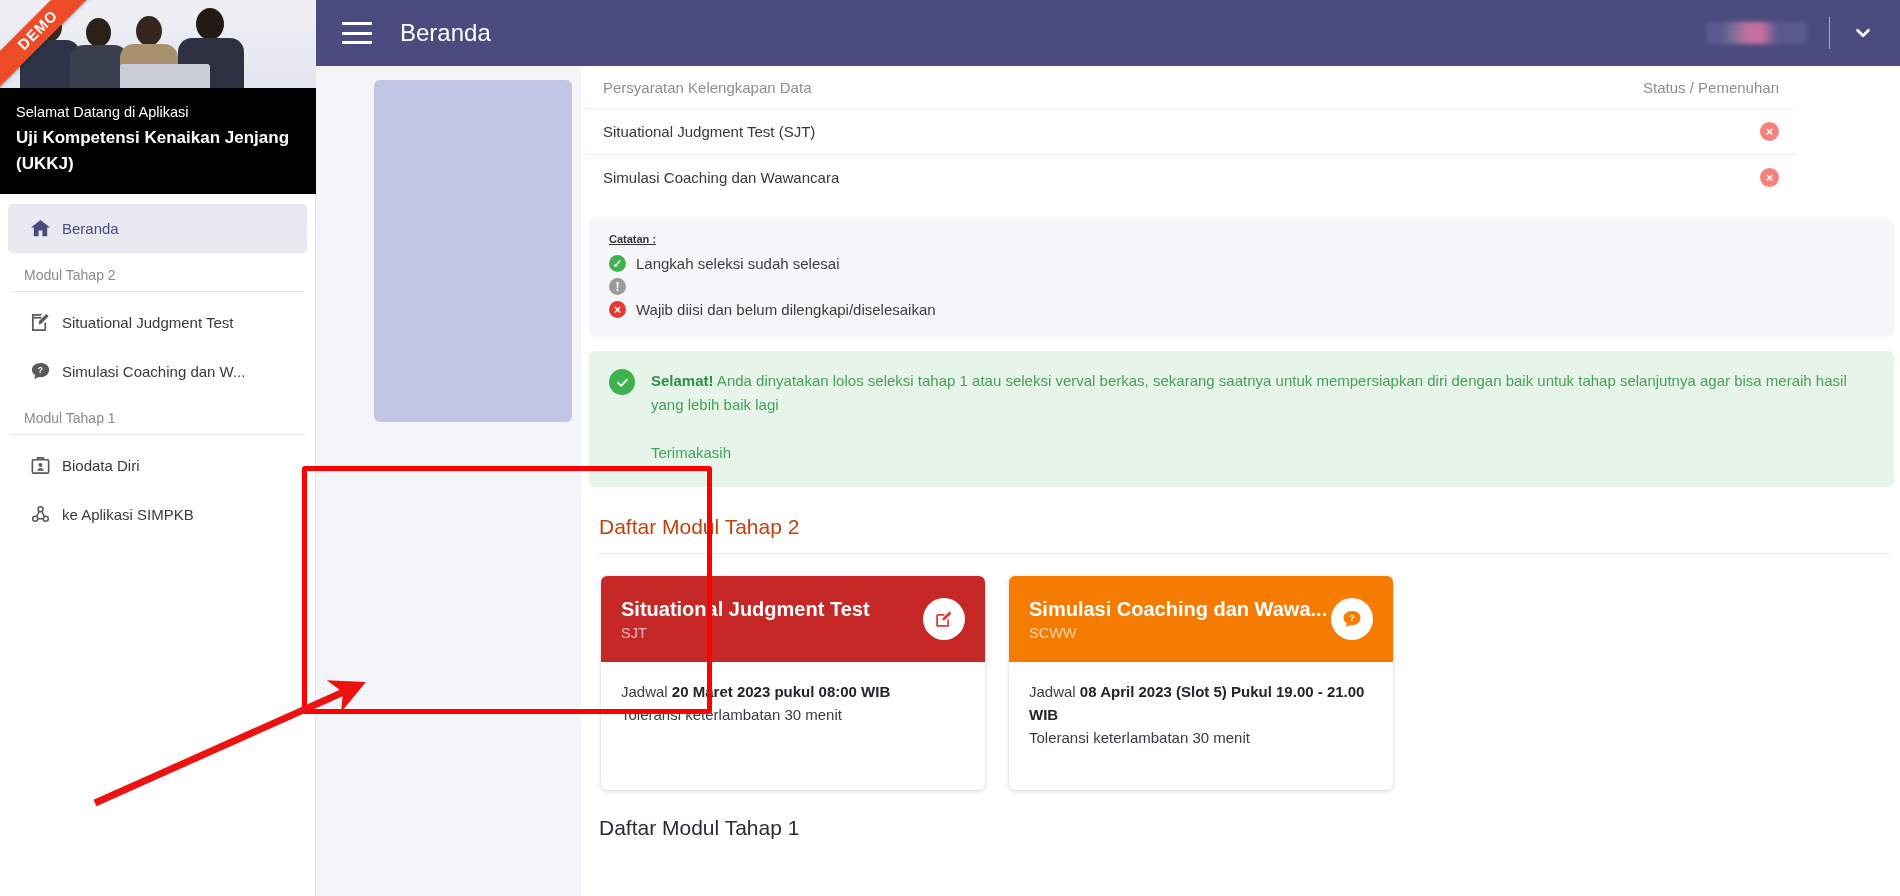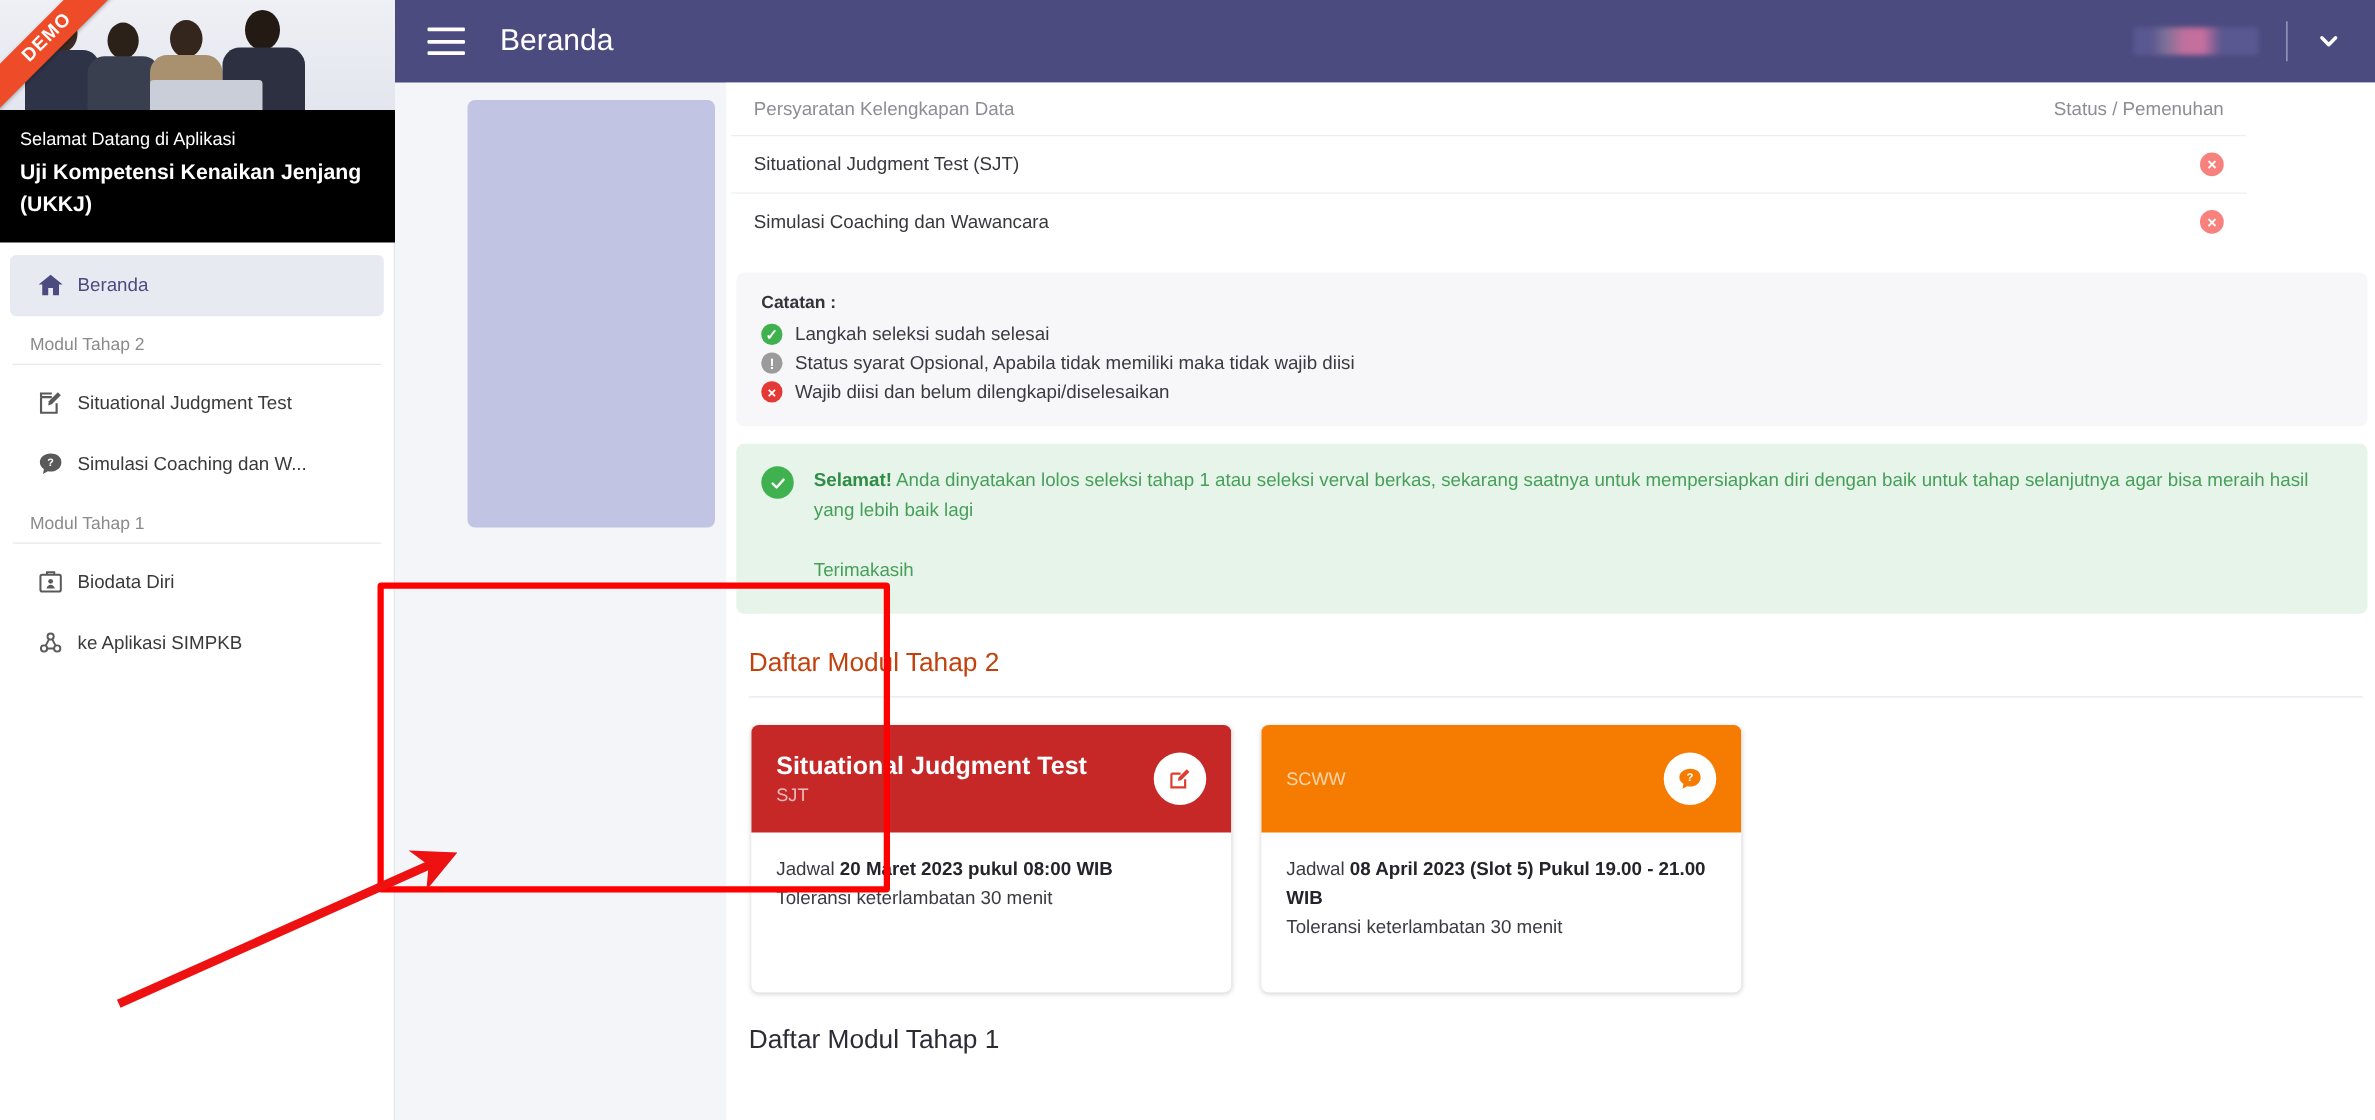--- a/index.html
+++ b/index.html
@@ -107,21 +107,21 @@
   .xicon {
     width: 19px; height: 19px; border-radius: 50%;
     background: #f7827d; color: #fff; font-size: 13px; font-weight: bold;
     display: flex; align-items: center; justify-content: center; line-height: 1;
   }
 
   .catatan {
     margin: 18px 6px 0 8px; background: #f7f7f9; border-radius: 6px;
     padding: 15px 20px 16px 20px;
   }
-  .catatan-title { font-size: 14px; font-weight: bold; color: #33333a; margin-bottom: 7px; }
+  .catatan-title { font-size: 11px; font-weight: bold; color: #33333a; margin-bottom: 7px; text-decoration: underline; }
   .cat-line { display: flex; align-items: center; gap: 10px; font-size: 15px; color: #3a3a42; padding: 3px 0; }
   .badge { width: 17px; height: 17px; border-radius: 50%; color: #fff;
            display: flex; align-items: center; justify-content: center; font-size: 12px; font-weight: bold; flex: 0 0 17px; line-height: 1; }
   .badge.ok { background: #3fb24f; }
   .badge.info { background: #9b9b9b; }
   .badge.err { background: #e53935; }
 
   .alert {
     margin: 14px 6px 0 8px; background: #e7f4e9; border-radius: 6px;
     padding: 18px 20px 22px 20px; display: flex; gap: 16px;
@@ -306,21 +306,20 @@
 
         <div class="catatan">
           <div class="catatan-title">Catatan :</div>
 
           <div class="cat-line">
             <span class="badge ok">✓</span>
             <span>Langkah seleksi sudah selesai</span>
           </div>
           <div class="cat-line">
             <span class="badge info">!</span>
-            <span>Status syarat Opsional, Apabila tidak memiliki maka tidak wajib diisi</span>
           </div>
           <div class="cat-line">
             <span class="badge err">×</span>
             <span>Wajib diisi dan belum dilengkapi/diselesaikan</span>
           </div>
         </div>
 
         <div class="alert">
           <span class="alert-ico">
             <svg width="15" height="15" viewBox="0 0 24 24" fill="none" stroke="#fff" stroke-width="3" stroke-linecap="round" stroke-linejoin="round">
@@ -356,20 +355,21 @@
               <div>
                 <span>Jadwal </span><b>20 Maret 2023 pukul 08:00 WIB</b>
               </div>
               <div>Toleransi keterlambatan 30 menit</div>
             </div>
           </div>
 
           <div class="mcard">
             <div class="mcard-head orange">
               <div>
+                <div class="mcard-title">Simulasi Coaching dan Wawa...</div>
                 <div class="mcard-code">SCWW</div>
               </div>
               <span class="mcard-ico">
                 <svg width="24" height="24" viewBox="0 0 24 24" fill="#f57c00">
                   <path d="M12 4C7.3 4 3.5 7 3.5 10.7c0 2.1 1.2 4 3.2 5.2L6 20l3.8-2c.7.1 1.4.2 2.2.2 4.7 0 8.5-3 8.5-7.5S16.7 4 12 4z"></path>
                   <text x="12" y="13.8" font-size="9" font-weight="bold" fill="#fff" text-anchor="middle" font-family="Liberation Sans, sans-serif">?</text>
                 </svg>
               </span>
             </div>
             <div class="mcard-body">

